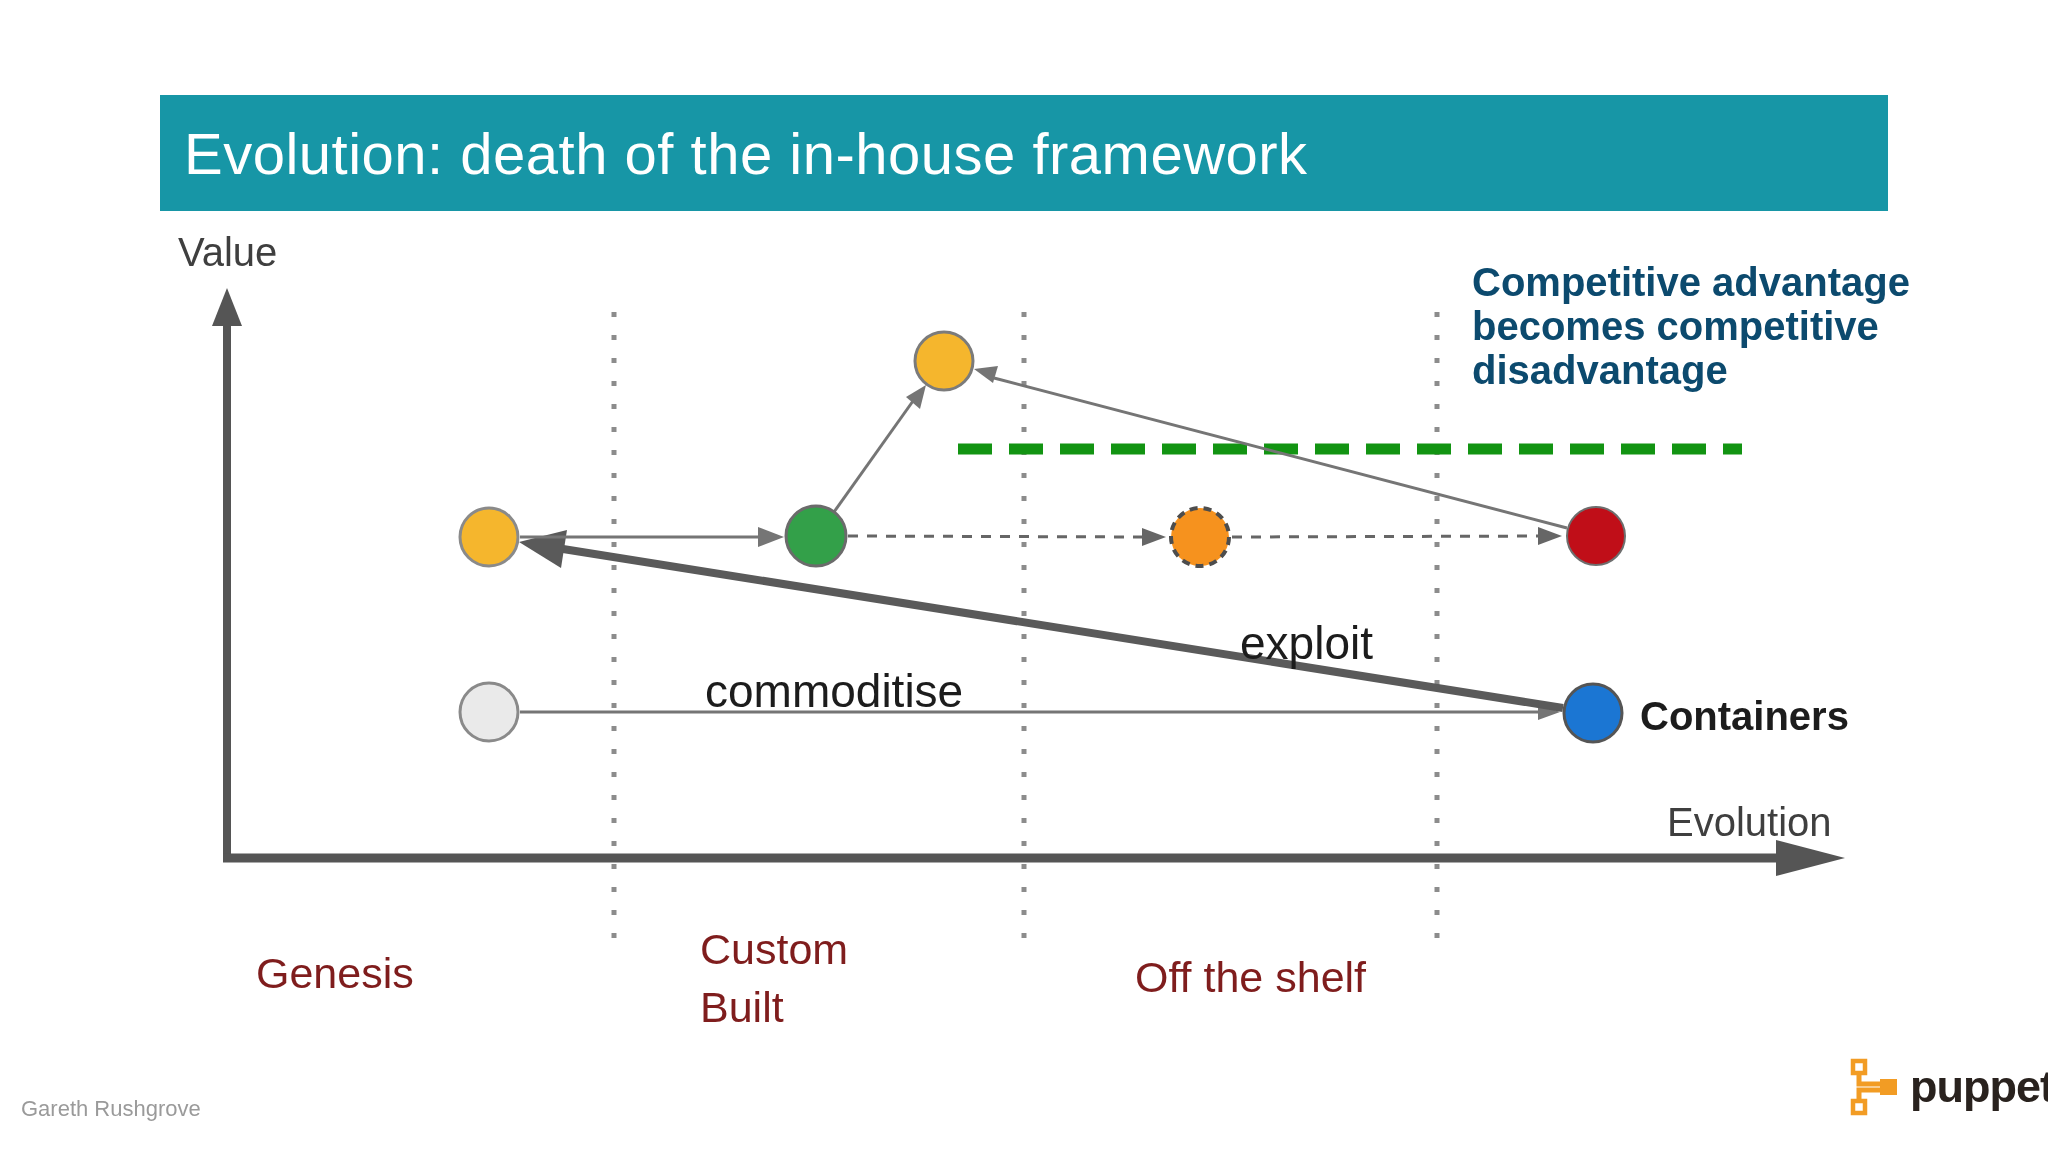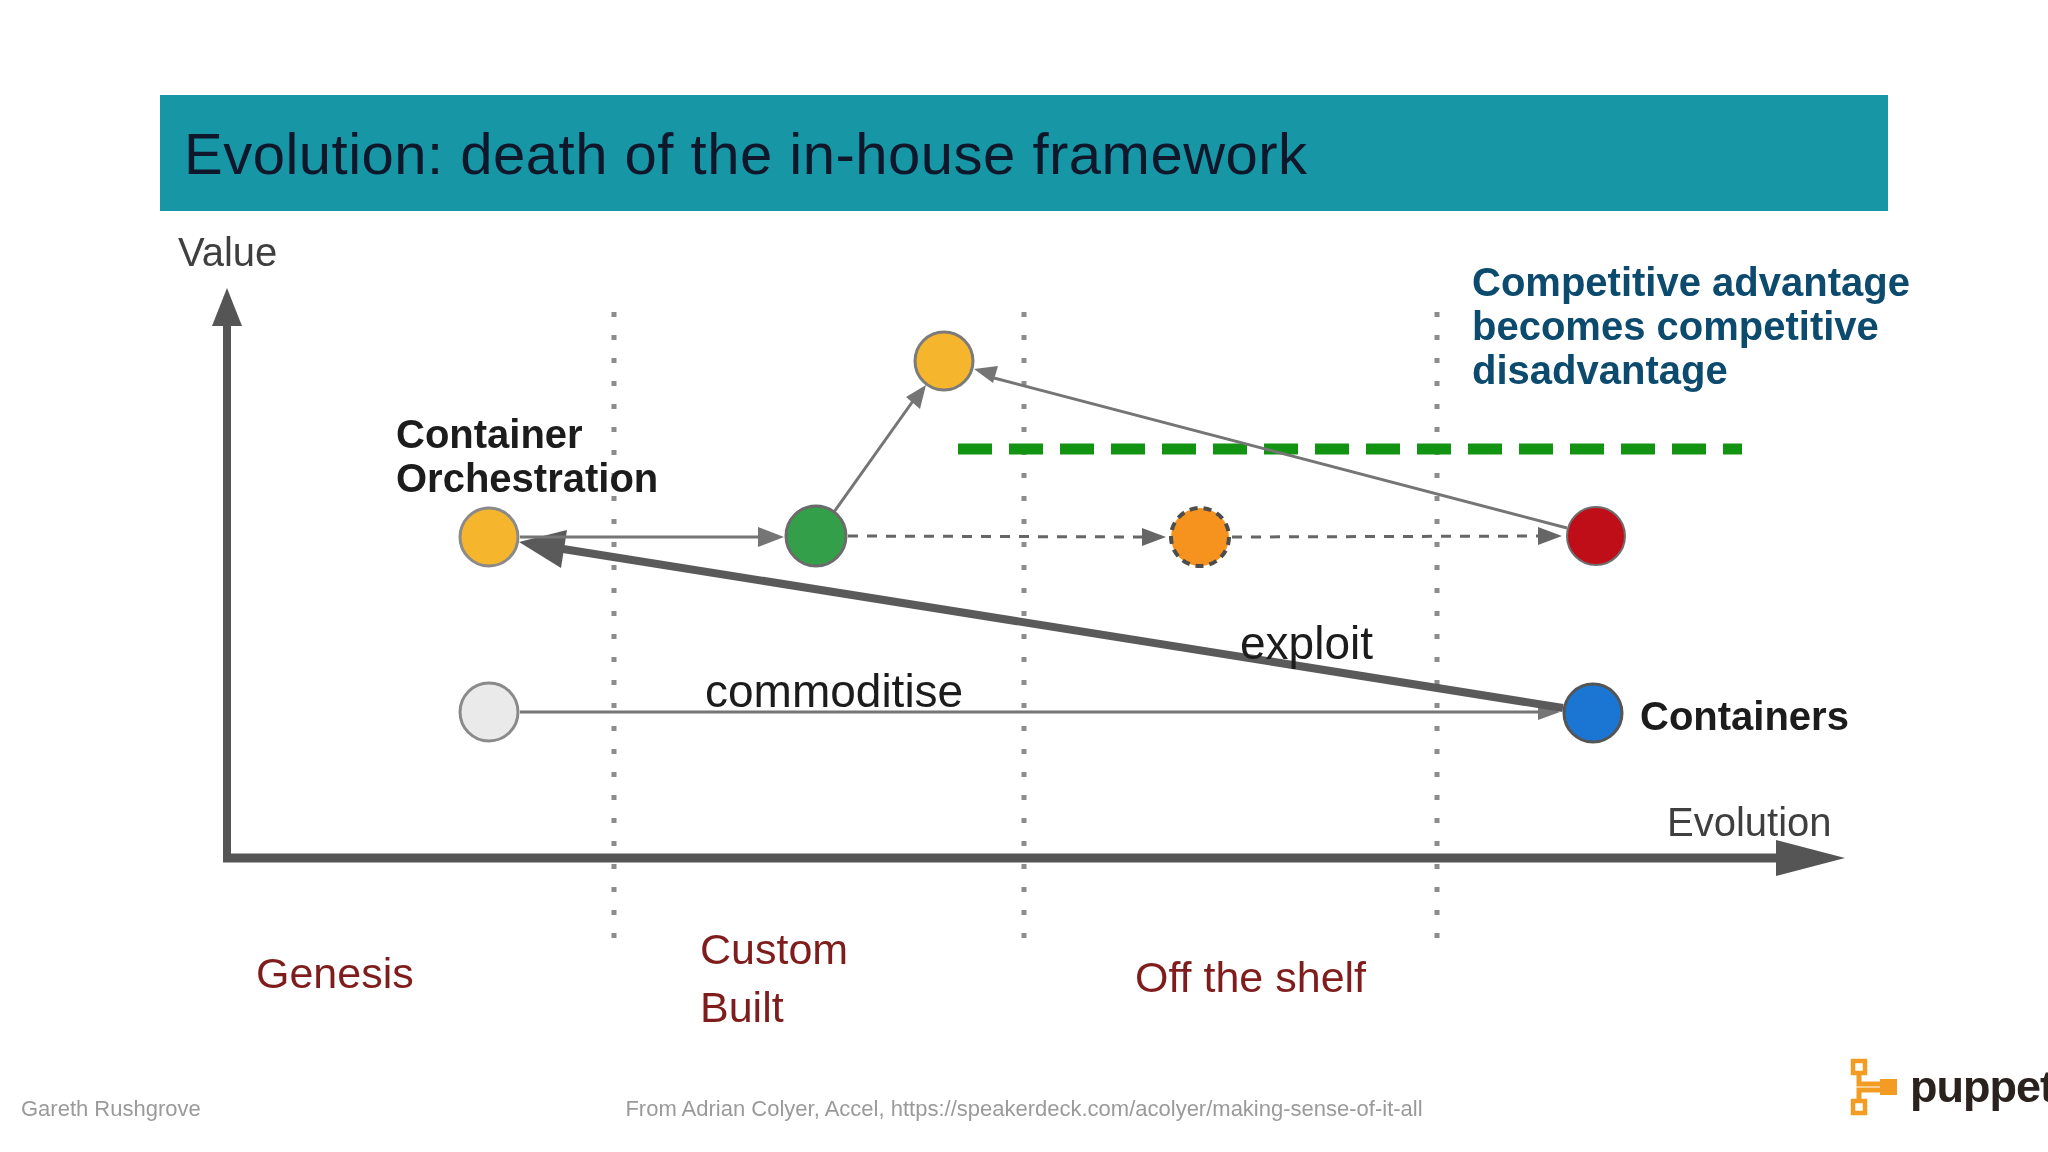--- a/index.html
+++ b/index.html
@@ -5,21 +5,21 @@
   html,body { margin:0; padding:0; background:#ffffff; }
   .slide {
     position:relative; width:2048px; height:1152px; background:#ffffff;
     overflow:hidden; font-family:"Liberation Sans", sans-serif;
   }
   .header-bar {
     position:absolute; left:160px; top:95px; width:1728px; height:116px;
     background:#1796A6; display:flex; align-items:center;
   }
   .header-title {
-    margin-left:24px; color:#0f172a; font-size:58px; font-weight:300;
+    margin-left:24px; color:#ffffff; font-size:58px; font-weight:300;
     letter-spacing:0.5px; white-space:nowrap;
   }
   .abs { position:absolute; }
   .axis-label { color:#3f3f3f; font-size:40px; font-weight:400; }
   .stage-label { color:#7f1d1d; font-size:43px; font-weight:400; white-space:pre-line; line-height:1.36; }
   .node-label { color:#1c1c1c; font-size:40px; font-weight:bold; white-space:pre-line; line-height:1.1; }
   .flow-label { color:#1c1c1c; font-size:46px; font-weight:400; }
   .annotation { color:#0c4a6e; font-size:40px; font-weight:bold; white-space:pre-line; line-height:1.1; }
   .footer-text { color:#9a9a9a; font-size:22px; }
   .footer-center { left:0; right:0; text-align:center; }
@@ -79,33 +79,30 @@
   </svg>
 
   <div class="abs axis-label" style="left:178px; top:230px;">Value</div>
   <div class="abs axis-label" style="left:1667px; top:800px;">Evolution</div>
 
   <div class="abs stage-label" style="left:256px; top:944px;">Genesis</div>
   <div class="abs stage-label" style="left:700px; top:920px;">Custom
 Built</div>
   <div class="abs stage-label" style="left:1108px; top:948px;margin-left:27px;">Off the shelf</div>
 
-  <div class="abs node-label" style="left:396px; top:412px;">Container
-Orchestration</div>
   <div class="abs node-label" style="left:1640px; top:694px;">Containers</div>
 
   <div class="abs annotation" style="left:1472px; top:260px;">Competitive advantage
 becomes competitive
 disadvantage</div>
 
   <div class="abs flow-label" style="left:705px; top:664px; width:255px; text-align:center;">commoditise</div>
   <div class="abs flow-label" style="left:1240px; top:616px;">exploit</div>
 
   <div class="abs footer-text" style="left:21px; top:1096px;">Gareth Rushgrove</div>
-  <div class="abs footer-text footer-center" style="top:1096px;">From Adrian Colyer,  Accel, https://speakerdeck.com/acolyer/making-sense-of-it-all</div>
 
   <div class="abs" style="left:1850px; top:1058px; display:flex; align-items:center;">
     <svg width="52" height="58" viewBox="0 0 52 58">
       <rect x="3" y="3" width="12" height="12" fill="none" stroke-width="4.5" stroke="#F29C24"></rect>
       <rect x="3" y="43" width="12" height="12" fill="none" stroke-width="4.5" stroke="#F29C24"></rect>
       <path d="M9 17 L9 26 L31 26" fill="none" stroke-width="5" stroke="#F29C24"></path>
       <path d="M9 41 L9 32 L31 32" fill="none" stroke-width="5" stroke="#F29C24"></path>
       <rect x="30" y="21" width="17" height="16" fill="#F29C24"></rect>
     </svg>
     <div class="brand-word" style="margin-left:8px;">puppet</div>

